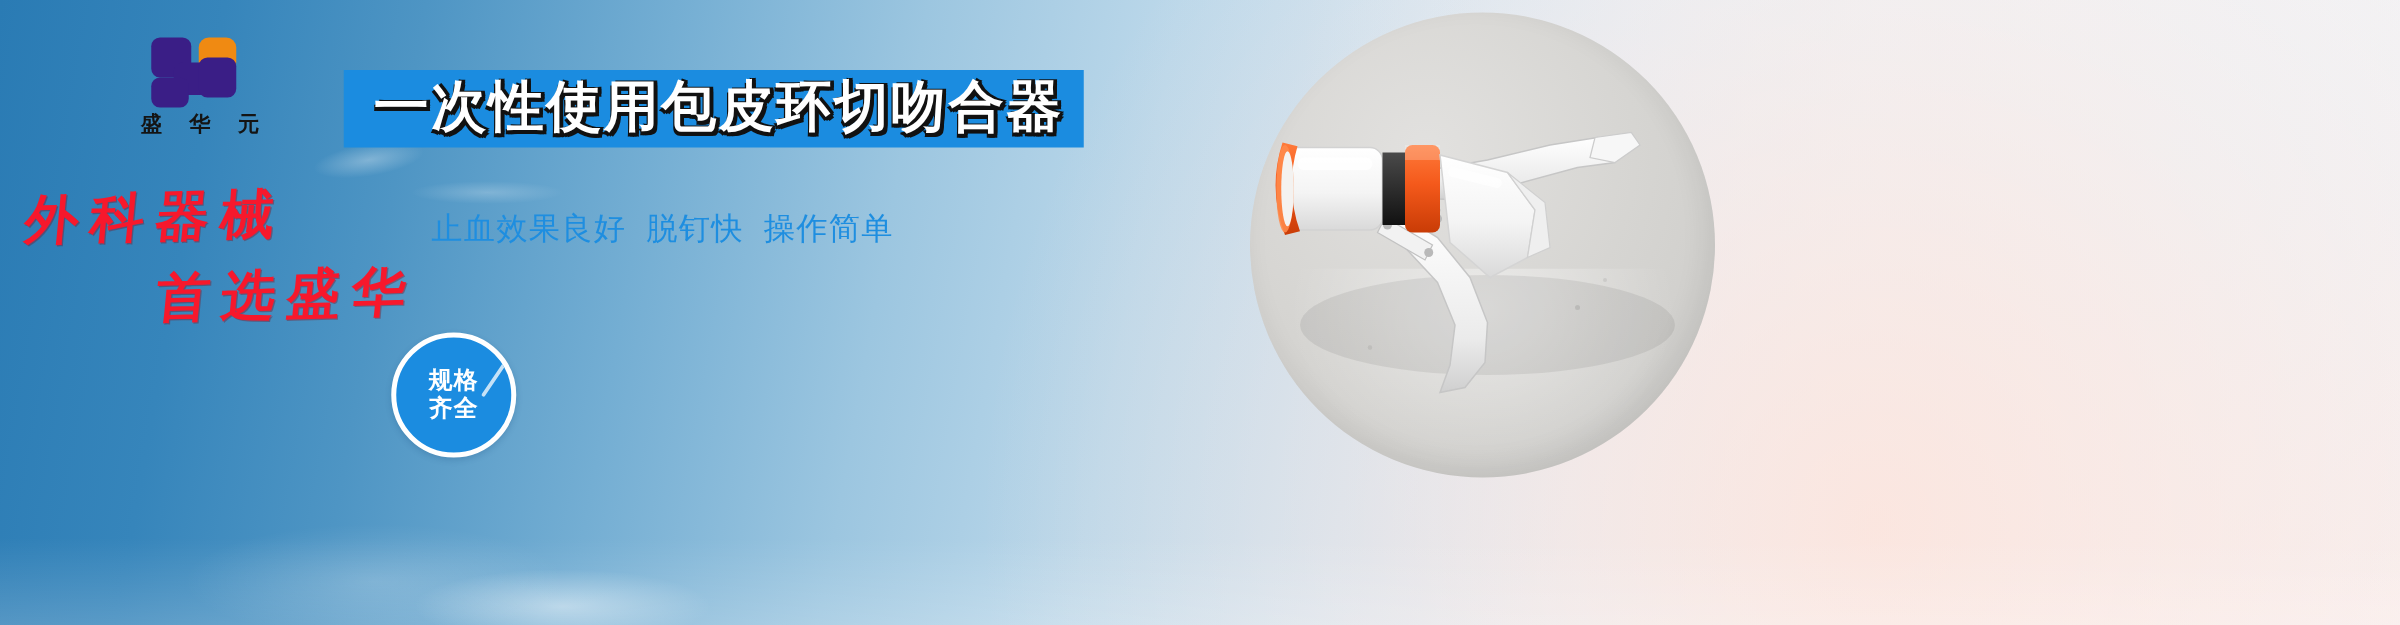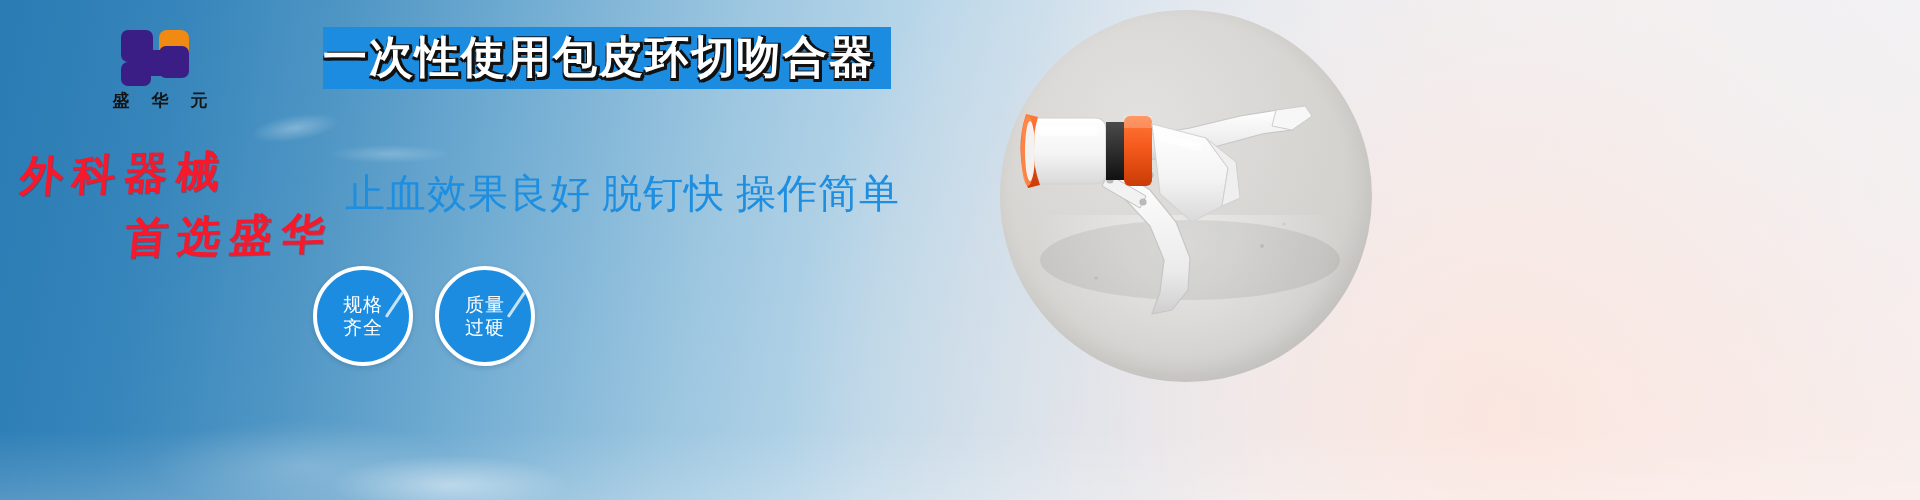--- a/index.html
+++ b/index.html
@@ -52,24 +52,23 @@
   #blk-bl{left:0px;  top:32px; width:30px;height:24px;background:#3a1e86;border-radius:7px;}
   #logo-name{
     margin-top:6px;text-align:center;color:#141414;
     font-size:17px;font-weight:bold;letter-spacing:8px;
     text-indent:8px;line-height:1.05;
     font-family:"DejaVu Sans","Liberation Sans",sans-serif;
   }
 
   
   #title-box{
-    position:absolute;left:275px;top:27px;
+    position:absolute;left:275px;top:56px;
     background:#1b8ce0;
-    padding:6px 16px 8px 0;
-    margin-left:48px;
+    padding:6px 16px 8px 24px;
   }
   #title-text{
     color:#ffffff;font-size:44px;font-weight:bold;
     letter-spacing:2px;line-height:1.08;white-space:nowrap;
     font-family:"DejaVu Sans","Liberation Sans",sans-serif;
     text-shadow:
       3px 3px 0 #111, 3px -1px 0 #111, -1px 3px 0 #111,
       2px 2px 0 #111, 1px 3px 0 #111, 3px 1px 0 #111;
   }
 
@@ -81,42 +80,42 @@
     text-shadow:1px 1px 0 rgba(140,0,10,.35);
   }
   #calli-1{font-size:43px;letter-spacing:9px;
     transform:skewX(-7deg) rotate(-1.5deg);transform-origin:left center;}
   #calli-2{font-size:43px;letter-spacing:9px;margin-left:105px;margin-top:4px;
     transform:skewX(-7deg) rotate(-1.5deg);transform-origin:left center;}
 
   
   #tagline{
     position:absolute;left:345px;top:166px;
-    color:#1e8ee0;font-size:40px;font-weight:normal;
+    color:#1e8ee0;font-size:25px;font-weight:normal;
     letter-spacing:1px;white-space:nowrap;
-    font-family:Liberation Serif, serif;
+    font-family:Liberation Mono, monospace;
   }
 
   
   #badges{position:absolute;left:313px;top:266px;display:flex;gap:22px;}
   .badge{
     position:relative;width:92px;height:92px;border-radius:50%;
     background:#1b8ce0;border:4px solid #ffffff;
     box-shadow:0 2px 5px rgba(20,70,120,.22);
     display:flex;flex-direction:column;
     align-items:center;justify-content:center;
     overflow:hidden;
   }
   .badge-slash{
     position:absolute;right:12px;top:16px;width:3px;height:34px;
     background:rgba(255,255,255,.75);transform:rotate(34deg);
     border-radius:2px;
   }
   .badge-t{
-    color:#ffffff;font-size:19px;line-height:1.22;font-weight:normal;
+    color:#ffffff;font-size:19px;line-height:1.22;font-weight:bold;
     letter-spacing:1px;
     font-family:"DejaVu Sans","Liberation Sans",sans-serif;
   }
 
   
   #product{
     position:absolute;left:1000px;top:10px;width:372px;height:372px;
   }
   #prod-circle{
     position:absolute;left:0;top:0;width:372px;height:372px;border-radius:50%;
@@ -167,25 +166,20 @@
     <div class="calli-line" id="calli-2">首选盛华</div>
   </div>
 
   <div id="tagline">止血效果良好 脱钉快 操作简单</div>
 
   <div id="badges">
     <div class="badge">
       <span class="badge-slash"></span>
       <span class="badge-t">规格</span>
       <span class="badge-t">齐全</span>
-    </div>
-    <div class="badge">
-      <span class="badge-slash"></span>
-      <span class="badge-t">质量</span>
-      <span class="badge-t">过硬</span>
     </div>
   </div>
 
   <div id="product">
     <div id="prod-circle"></div>
     <svg id="prod-svg" width="372" height="372" viewBox="0 0 372 372">
       <defs>
         <clipPath id="discClip">
             <circle cx="186" cy="186" r="186"></circle>
           </clipPath>

